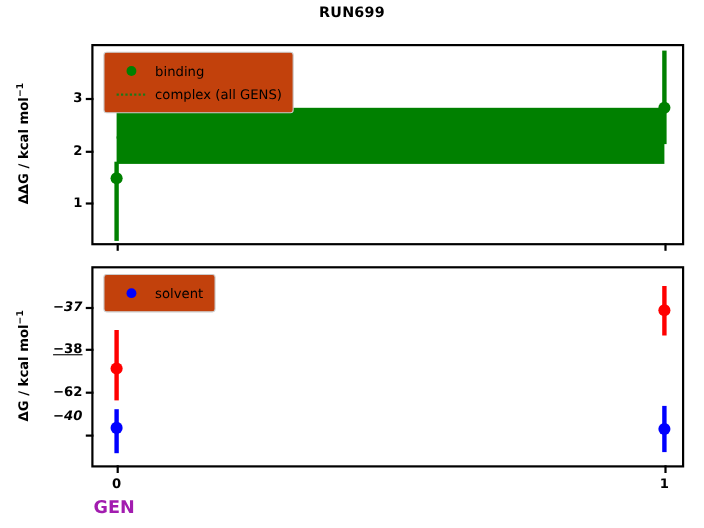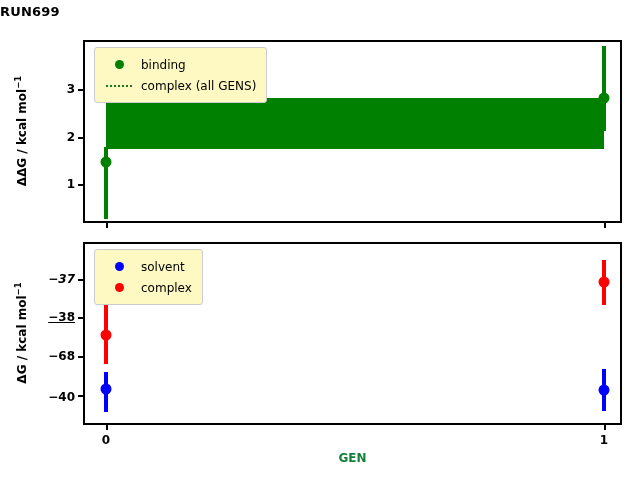--- a/index.html
+++ b/index.html
@@ -1,20 +1,20 @@
 <!DOCTYPE html>
 <html><head>
 <meta charset="utf-8">
 <style>
   html,body{margin:0;padding:0;}
   body{width:640px;height:480px;background:#ffffff;
        font-family:"DejaVu Sans",sans-serif;overflow:hidden;}
   #figure{position:relative;width:640px;height:480px;background:#ffffff;}
 
-  .title{position:absolute;left:0;top:4px;width:640px;text-align:left;
+  .title{position:absolute;left:0;top:4px;width:640px;text-align:center;
          font-size:13px;font-weight:bold;color:#000;letter-spacing:.2px;}
 
   .axes{position:absolute;box-sizing:border-box;border:2.2px solid #000;background:#fff;overflow:visible;}
   #axes-top{left:83px;top:40px;width:539px;height:183px;}
   #axes-bottom{left:83px;top:242px;width:539px;height:183px;}
 
   .plotclip{position:absolute;left:0;top:0;right:0;bottom:0;overflow:hidden;}
 
   
   .ytick{position:absolute;left:-7px;width:7px;height:0;border-top:2.2px solid #000;}
@@ -23,31 +23,31 @@
   .xtick{position:absolute;top:100%;width:0;height:7px;border-left:2.2px solid #000;}
   .xtick-label{position:absolute;top:calc(100% + 10px);transform:translateX(-50%);
                font-size:12px;font-weight:bold;color:#000;}
 
   .ylabel{position:absolute;font-size:12px;font-weight:bold;color:#000;
           white-space:nowrap;transform-origin:50% 50%;transform:rotate(-90deg);}
   #ylabel-top{left:-64px;top:50%;margin-top:-9px;width:130px;margin-left:-65px;
               text-align:center;}
   #ylabel-bottom{left:-64px;top:50%;margin-top:-9px;width:130px;margin-left:-65px;
                  text-align:center;}
-  .xlabel{position:absolute;left:0;width:100%;top:calc(100% + 28px);text-align:center;
-          font-size:12px;font-weight:bold;color:#15803d;}
+  .xlabel{position:absolute;left:0;width:100%;top:calc(100% + 28px);
+          font-size:16px;font-weight:bold;color:#a21caf;}
 
   
   .band{position:absolute;}
   .ebar{position:absolute;width:4px;transform:translateX(-2px);}
   .dot{position:absolute;width:11px;height:11px;border-radius:50%;
        transform:translate(-50%,-50%);}
 
   
-  .legend{position:absolute;background:#fef9c3;border:1px solid #cccccc;border-radius:3px;
+  .legend{position:absolute;background:#c2410c;border:1px solid #cccccc;border-radius:3px;
           padding:6px 10px 6px 8px;box-shadow:0 0 0 0 rgba(0,0,0,0);}
   #legend-top{left:9px;top:5px;}
   #legend-bottom{left:9px;top:5px;text-align:center;}
   .legend-row{display:flex;align-items:center;height:21px;}
   .legend-key{width:32px;display:flex;align-items:center;justify-content:center;}
   .legend-dot{width:9px;height:9px;border-radius:50%;display:block;}
   .legend-dash{display:block;width:26px;height:0;border-top:2.2px dotted #1a7a1a;}
   .legend-text{font-size:12px;color:#000;padding-left:6px;white-space:nowrap;}
   sup{font-size:8.5px;vertical-align:super;}
 </style>
@@ -103,23 +103,23 @@
     </div>
   </div>
 
   <div class="axes" id="axes-bottom">
 
     <div class="ytick" style="top:35px;"></div>
     <div class="ytick-label" style="top:35px;font-style:italic;">−37</div>
     <div class="ytick" style="top:73px;"></div>
     <div class="ytick-label" style="top:73px;text-decoration:underline;">−38</div>
     <div class="ytick" style="top:112px;"></div>
-    <div class="ytick-label" style="top:112px;">−68</div>
+    <div class="ytick-label" style="top:112px;">−62</div>
     <div class="ytick" style="top:151px;"></div>
-    <div class="ytick-label" style="top:153px;">−40</div>
+    <div class="ytick-label" style="top:134px;font-style:italic;">−40</div>
 
     <div class="xtick" style="left:21px;"></div>
     <div class="xtick-label" style="left:21px;">0</div>
     <div class="xtick" style="left:519px;"></div>
     <div class="xtick-label" style="left:519px;">1</div>
 
     <div class="ylabel" id="ylabel-bottom">
       <span>ΔG / kcal mol</span><sup>−1</sup>
     </div>
 
@@ -140,22 +140,16 @@
       <div class="dot" style="left:519px;top:146px;background:#0000ff;"></div>
     </div>
 
     <div class="legend" id="legend-bottom">
       <div class="legend-row">
         <span class="legend-key">
           <span class="legend-dot" style="background:#0000ff;"></span>
         </span>
         <span class="legend-text">solvent</span>
       </div>
-      <div class="legend-row">
-        <span class="legend-key">
-          <span class="legend-dot" style="background:#ff0000;"></span>
-        </span>
-        <span class="legend-text">complex</span>
-      </div>
     </div>
   </div>
 
 </div>
 
 </body></html>

